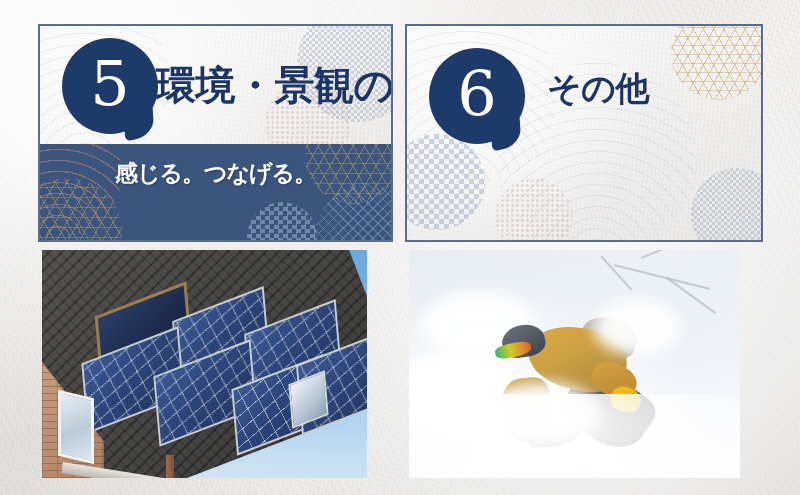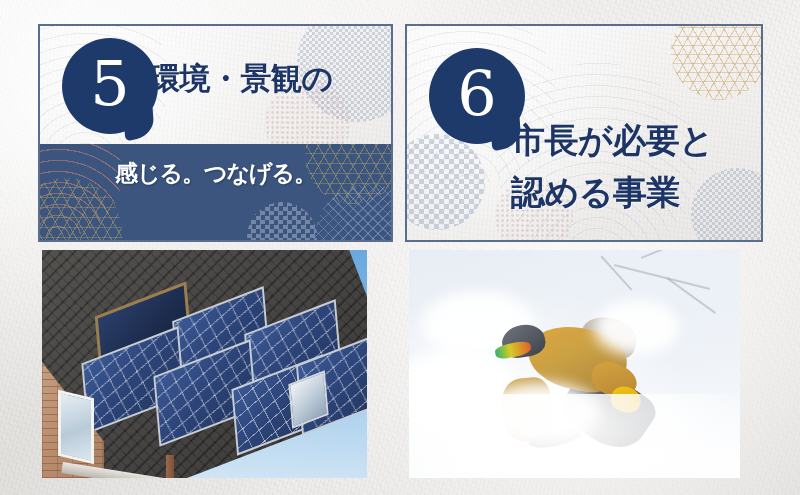--- a/index.html
+++ b/index.html
@@ -133,21 +133,21 @@
   .heading {
     position: absolute;
     z-index: 3;
     color: #1c3566;
     font-family: "DejaVu Serif", serif;
     font-weight: bold;
     letter-spacing: -0.5px;
     text-shadow: 1px 1px 0 rgba(255,255,255,0.55);
     white-space: nowrap;
   }
-  #card-5 .heading { left: 109px; font-size: 31px; line-height: 1.34; }
+  #card-5 .heading { left: 116px; font-size: 40px; line-height: 1.34; }
   #card-5 .h-l1 { top: 32px; }
   #card-5 .h-l2 { top: 76px; }
 
   #card-6 .heading { font-size: 34px; line-height: 1.3; }
   #card-6 .h-l1 { left: 140px; top: 40px; }
   #card-6 .h-l2 { left: 104px; top: 92px; }
   #card-6 .h-l3 { left: 104px; top: 144px; }
 
   
   .band {
@@ -440,22 +440,21 @@
   <div class="pat pat-ichimatsu-blue" style="left:-18px; top:108px; width:96px; height:96px;"></div>
   <div class="pat pat-dots-rose" style="left:88px; top:152px; width:78px; height:78px;"></div>
   <div class="pat pat-ichimatsu-fine" style="right:-22px; top:142px; width:92px; height:92px;"></div>
 
   <div class="badge" id="badge-6">
     <div class="tail"></div>
     <div class="bubble"></div>
     <div class="num">6</div>
   </div>
 
-  <div class="heading h-l2">市長が必要と</div>
-  <div class="heading h-l3">認める事業</div>
+  <div class="heading h-l1">その他</div>
 </div>
 
 <div class="photo" id="photo-solar">
   <div class="ph-inner">
     <div class="sky"></div>
     <div class="cloud-wisp" style="left:52%; top:12%; width:44%; height:8%;"></div>
     <div class="cloud-wisp" style="left:62%; top:26%; width:36%; height:5%;"></div>
 
     <div class="chimney-cap"></div>
     <div class="chimney"></div>

